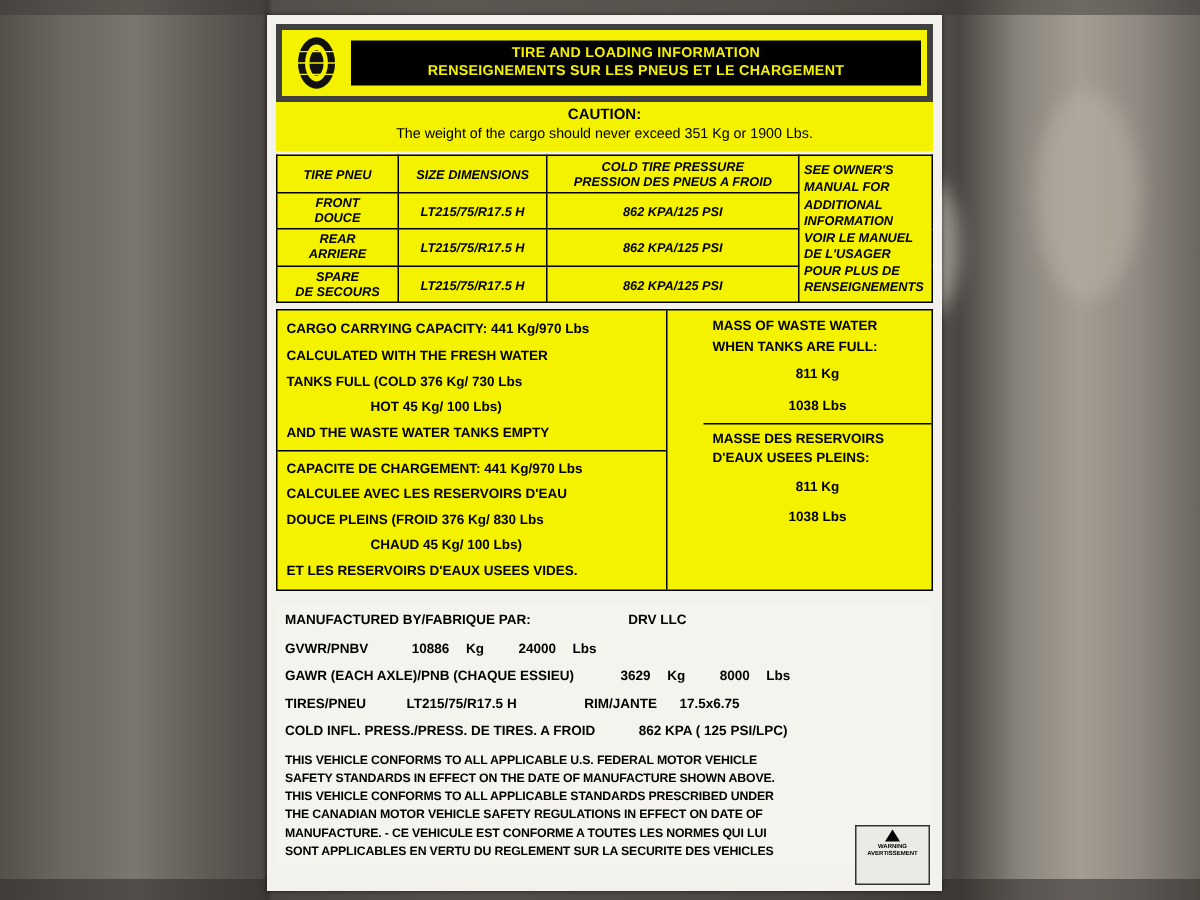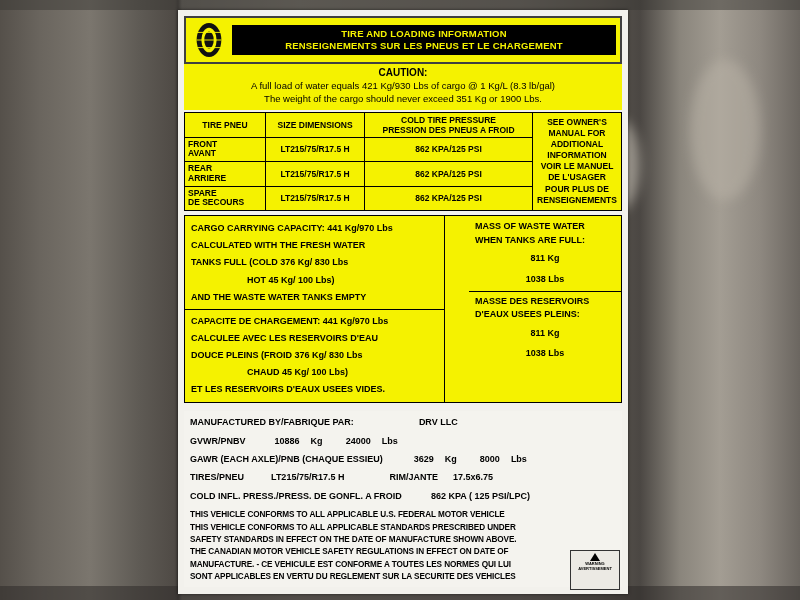--- a/index.html
+++ b/index.html
@@ -21,45 +21,45 @@
 
   
   .sticker{
     position:absolute;left:178px;top:10px;width:450px;height:584px;
     background:#f2f1ec;
     box-shadow:0 0 3px rgba(0,0,0,.6);
   }
 
   
   .hdr{
-    margin:6px 6px 0 6px;border:2px solid #404040;display:flex;align-items:center;
+    margin:6px 6px 0 6px;border:4px solid #404040;display:flex;align-items:center;
     padding:3px 4px;background:#f5f200;
   }
   .tire-ico{width:38px;height:38px;flex:0 0 38px;margin-right:4px;}
   .hdr-band{
     flex:1;background:#000;color:#f5f200;text-align:center;padding:3px 2px;
     font-size:9.5px;font-weight:bold;line-height:1.25;letter-spacing:.2px;
   }
   .caution{
     margin:0 6px;padding:3px 4px 4px;background:#f5f200;text-align:center;
   }
   .caution .c-title{font-size:10px;font-weight:bold;margin-bottom:2px;}
   .caution .c-line{font-size:9.5px;line-height:1.35;}
 
   
-  .t-wrap{margin:2px 6px 0 6px;background:#f5f200;}
+  .t-wrap{margin:2px 6px 0 6px;background:#f5f200;font-style:italic;}
   table.tire{border-collapse:collapse;width:100%;}
   table.tire td{border:1.5px solid #000;font-size:8.5px;padding:2px 3px;}
   .th{font-weight:bold;text-align:center;font-size:8.5px;}
-  .lbl{font-weight:bold;line-height:1.15;width:74px;}
+  .lbl{font-weight:bold;line-height:1.15;width:74px;text-align:center;}
   .lbl .l2{font-weight:bold;}
   .size{text-align:center;font-weight:bold;font-size:9.5px;}
   .press{text-align:center;font-weight:bold;font-size:9.5px;}
   .owner{
-    text-align:center;font-size:6.5px;font-weight:bold;line-height:1.3;width:82px;
+    text-align:left;font-size:6.5px;font-weight:bold;line-height:1.3;width:82px;
   }
 
   
   .cargo{
     margin:4px 6px 0 6px;background:#f5f200;border:1.5px solid #000;display:flex;gap:24px;
   }
   .cargo-l{flex:1;border-right:1.5px solid #000;padding:4px 6px;}
   .cargo-r{width:140px;padding:4px 6px;}
   .cargo-l .row,.cargo-r .row{font-size:9px;font-weight:bold;line-height:1.9;white-space:nowrap;}
   .cargo-sep{border-top:1.5px solid #000;margin:3px -6px 3px -6px;}
@@ -98,40 +98,39 @@
       <path d="M7 12 L33 12 M7 20 L33 20 M7 28 L33 28" stroke="#f5f200" stroke-width="1"></path>
     </svg>
     <div class="hdr-band">
       <div>TIRE  AND LOADING INFORMATION</div>
       <div>RENSEIGNEMENTS SUR LES PNEUS ET LE CHARGEMENT</div>
     </div>
   </div>
 
   <div class="caution">
     <div class="c-title">CAUTION:</div>
-    <div class="c-line">A full load of water equals 421 Kg/930 Lbs of cargo @ 1 Kg/L (8.3 lb/gal)</div>
     <div class="c-line">The weight of the cargo should never exceed 351 Kg or 1900 Lbs.</div>
   </div>
 
   <div class="t-wrap">
     <table class="tire">
       <tbody>
           <tr>
         <td class="th">TIRE PNEU</td>
         <td class="th">SIZE DIMENSIONS</td>
         <td class="th">
           <div>COLD TIRE PRESSURE</div>
           <div>PRESSION DES PNEUS A FROID</div>
         </td>
         <td class="owner" rowspan="4">SEE OWNER'S MANUAL FOR ADDITIONAL INFORMATION VOIR LE MANUEL DE L'USAGER POUR PLUS DE RENSEIGNEMENTS</td>
       </tr>
       <tr>
         <td class="lbl">
           <div>FRONT</div>
-          <div class="l2">AVANT</div>
+          <div class="l2">DOUCE</div>
         </td>
         <td class="size">LT215/75/R17.5 H</td>
         <td class="press">862 KPA/125 PSI</td>
       </tr>
       <tr>
         <td class="lbl">
           <div>REAR</div>
           <div class="l2">ARRIERE</div>
         </td>
         <td class="size">LT215/75/R17.5 H</td>
@@ -146,21 +145,21 @@
         <td class="press">862 KPA/125 PSI</td>
       </tr>
     </tbody>
       </table>
   </div>
 
   <div class="cargo">
     <div class="cargo-l">
       <div class="row">CARGO CARRYING CAPACITY:  441 Kg/970 Lbs</div>
       <div class="row">CALCULATED WITH THE FRESH WATER</div>
-      <div class="row">TANKS FULL (COLD      376 Kg/ 830 Lbs</div>
+      <div class="row">TANKS FULL (COLD      376 Kg/ 730 Lbs</div>
       <div class="row ind2">HOT   45 Kg/ 100 Lbs)</div>
       <div class="row">AND THE WASTE WATER TANKS EMPTY</div>
       <div class="cargo-sep"></div>
       <div class="row">CAPACITE DE CHARGEMENT:  441 Kg/970 Lbs</div>
       <div class="row">CALCULEE AVEC LES RESERVOIRS D'EAU</div>
       <div class="row">DOUCE PLEINS (FROID   376 Kg/ 830 Lbs</div>
       <div class="row ind2">CHAUD     45 Kg/ 100 Lbs)</div>
       <div class="row">ET LES RESERVOIRS D'EAUX USEES VIDES.</div>
     </div>
     <div class="cargo-r">
@@ -207,29 +206,29 @@
     <div class="mrow">
       <span>TIRES/PNEU</span>
       <span style="display:inline-block;width:22px;"></span>
       <span class="v">LT215/75/R17.5 H</span>
       <span style="display:inline-block;width:40px;"></span>
       <span>RIM/JANTE</span>
       <span style="display:inline-block;width:10px;"></span>
       <span class="v">17.5x6.75</span>
     </div>
     <div class="mrow">
-      <span>COLD INFL. PRESS./PRESS. DE GONFL. A FROID</span>
+      <span>COLD INFL. PRESS./PRESS. DE TIRES. A FROID</span>
       <span style="display:inline-block;width:24px;"></span>
       <span class="v">862 KPA ( 125 PSI/LPC)</span>
     </div>
 
     <div class="conform">
       <div>THIS VEHICLE CONFORMS TO ALL APPLICABLE U.S. FEDERAL MOTOR VEHICLE</div>
+      <div>SAFETY STANDARDS IN EFFECT ON THE DATE OF MANUFACTURE SHOWN ABOVE.</div>
       <div>THIS VEHICLE CONFORMS TO ALL APPLICABLE STANDARDS PRESCRIBED UNDER</div>
-      <div>SAFETY STANDARDS IN EFFECT ON THE DATE OF MANUFACTURE SHOWN ABOVE.</div>
       <div>THE CANADIAN MOTOR VEHICLE SAFETY REGULATIONS IN EFFECT ON DATE OF</div>
       <div>MANUFACTURE. - CE VEHICULE EST CONFORME A TOUTES LES NORMES QUI LUI</div>
       <div>SONT APPLICABLES EN VERTU DU REGLEMENT SUR LA SECURITE DES VEHICLES</div>
 
     </div>
 
   </div>
 
   <div class="warn">
     <div class="tri"></div>

